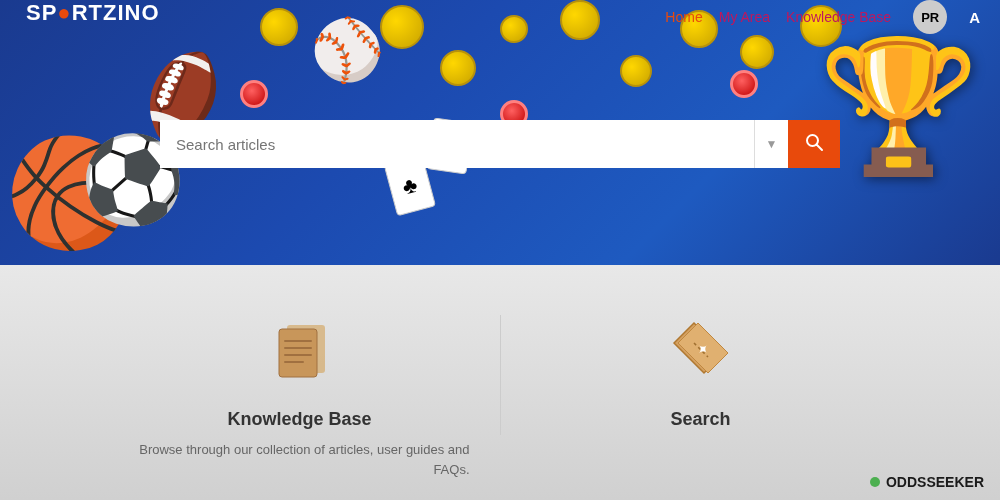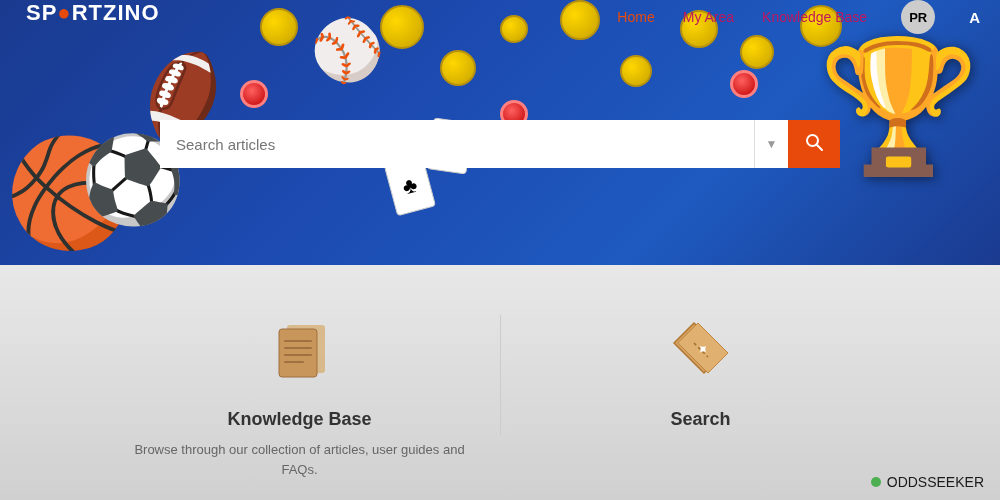--- a/index.html
+++ b/index.html
@@ -22,21 +22,21 @@
       font-weight: 900;
       color: white;
       letter-spacing: 1px;
       text-transform: uppercase;
       margin-right: auto;
     }
     .nav-logo span { color: #e84a0c; }
     .nav-links {
       display: flex;
       align-items: center;
-      gap: 28px;
+      gap: 16px;
     }
     .nav-link {
       color: #be185d;
       font-size: 14px;
       font-weight: 500;
       cursor: pointer;
       text-decoration: none;
     }
     .nav-link.active { color: #e84a0c; }
     .nav-avatar {
@@ -166,37 +166,37 @@
     .card-title {
       font-size: 18px;
       font-weight: 600;
       color: #333;
       margin-bottom: 10px;
       text-align: center;
     }
     .card-desc {
       font-size: 13px;
       color: #666;
-      text-align: center;
+      text-align: right;
       line-height: 1.5;
     }
     .divider {
       width: 1px;
       height: 120px;
       background: #ccc;
       margin-top: 20px;
     }
 
     
     .odds-seeker {
       position: absolute;
       bottom: 10px;
       right: 16px;
       font-size: 14px;
-      font-weight: normal;
+      font-weight: bold;
       color: #1a1a1a;
       display: flex;
       align-items: center;
       gap: 2px;
     }
     .odds-seeker .green-dot {
       width: 10px; height: 10px;
       border-radius: 50%;
       background: #4caf50;
       margin-right: 4px;

